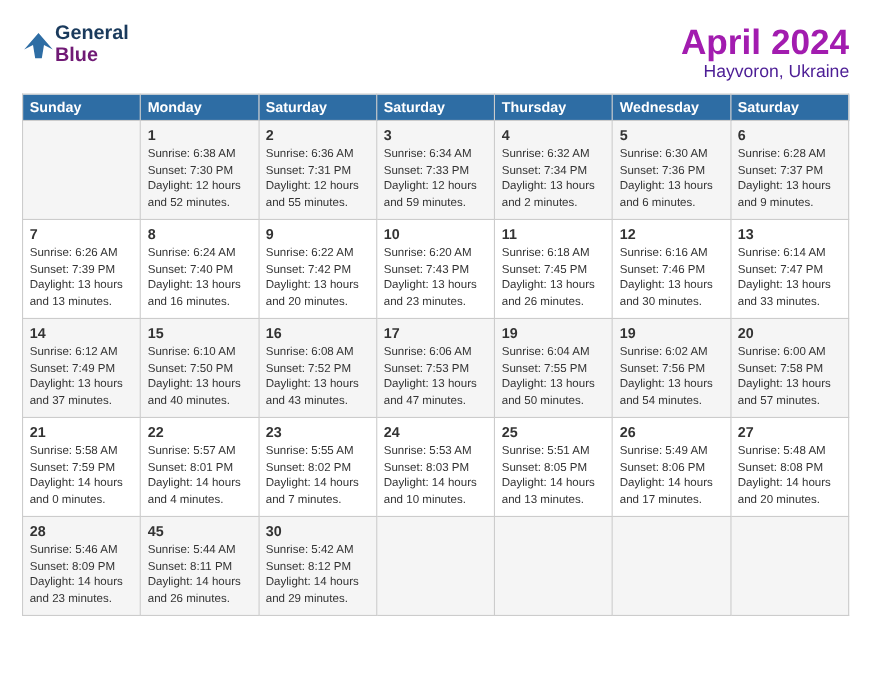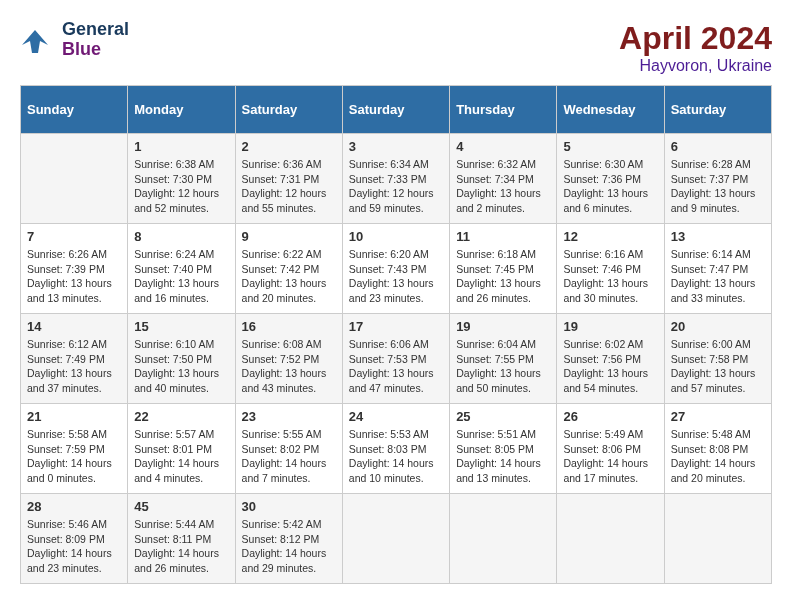--- a/index.html
+++ b/index.html
@@ -12,57 +12,57 @@
     }
     .header {
       display: flex;
       justify-content: space-between;
       align-items: flex-start;
       margin-bottom: 10px;
     }
     .logo {
       display: flex;
       align-items: center;
-      gap: 12px;
+      gap: 0;
     }
     .logo-text {
       font-size: 18px;
       font-weight: bold;
       color: #1a3a5c;
       line-height: 1.1;
     }
     .logo-text span {
       color: #701a75;
     }
     .logo-bird {
       width: 30px;
       height: 30px;
     }
     .title-block {
       text-align: right;
     }
     .month-title {
       font-size: 32px;
       font-weight: bold;
-      color: #7f1d1d;
+      color: #a21caf;
     }
     .location {
       font-size: 16px;
       color: #4c1d95;
     }
     table {
       width: 100%;
       border-collapse: collapse;
     }
     thead tr th {
       background-color: #2e6da4;
       color: white;
       font-size: 13px;
       font-weight: bold;
-      padding: 16px 6px;
+      padding: 4px 6px;
       text-align: left;
       border: 1px solid #ccc;
     }
     tbody tr td {
       vertical-align: top;
       border: 1px solid #ccc;
       padding: 5px 6px;
       font-size: 11px;
       color: #333;
       width: 14.28%;

